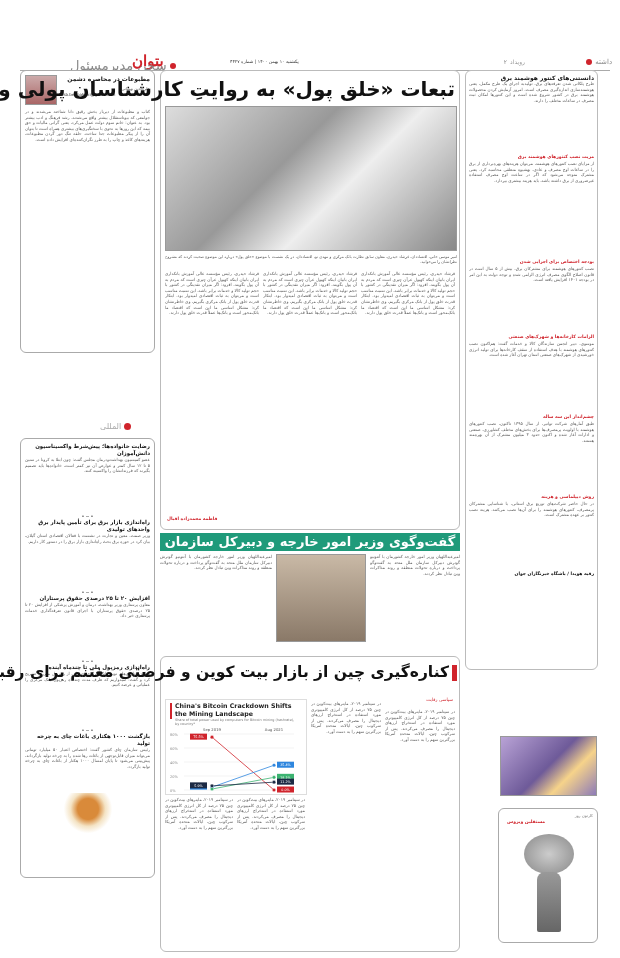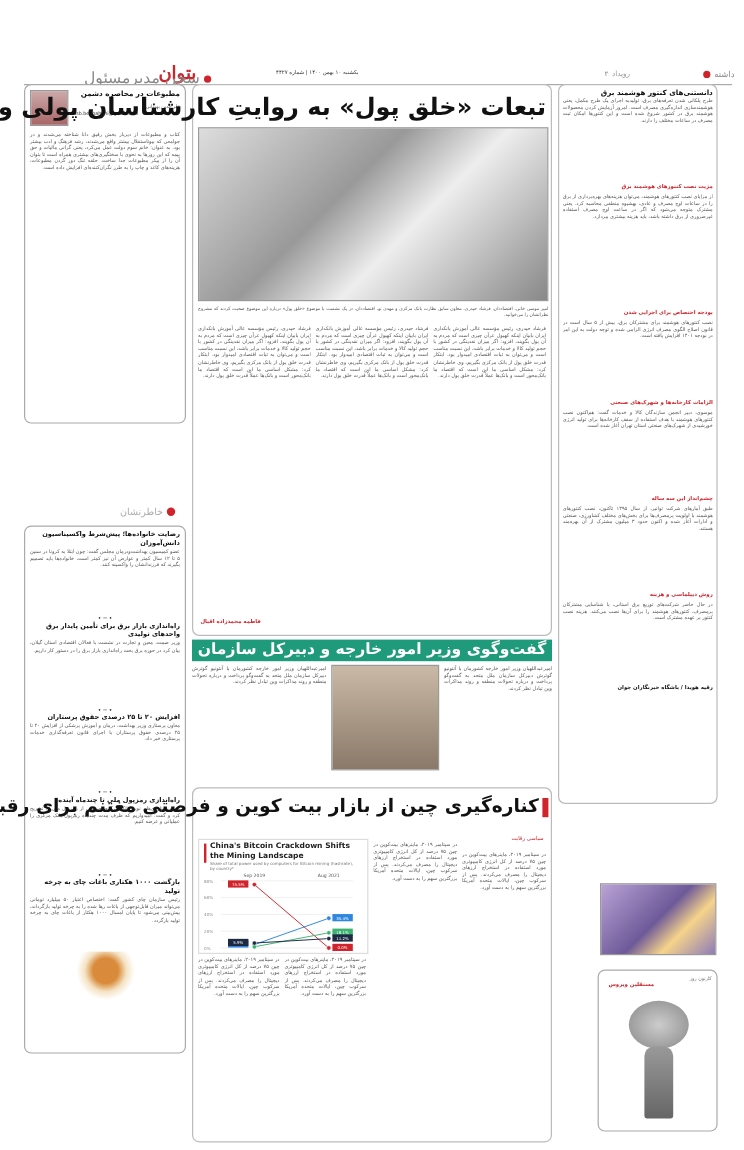--- a/index.html
+++ b/index.html
@@ -43,21 +43,21 @@
     <div style="flex:1">
       <div class="hd" style="font-size:6px">مطبوعات در محاصره دشمن</div>
       <div style="font-size:4px;color:#555;direction:rtl;margin-top:4px">علی‌الدین بهبهانی</div>
       <div style="font-size:4px;color:#333;margin-top:1px">asb.behbahani@gmail.com</div>
     </div>
   </div>
   <div class="txt" style="padding:0 4px;height:240px">کتاب و مطبوعات از دیرباز بخش رقیق دانا شناخته می‌شدند و در جوامعی که بیوتاستقلال بیشتر واقع می‌شدند، رشد فرهنگ و ادب بیشتر بود. به عنوان: خانم سوم دولت عمل می‌کرد، یعنی گرانی مالیات و حق بیمه که این روزها به نحوی با سختگیری‌های بیشتری همراه است تا بتوان آن را از پیکر مطبوعات جدا ساخت. حلقه تنگ دور گردن مطبوعات، هزینه‌های کاغذ و چاپ را به طرز نگران‌کننده‌ای افزایش داده است.</div>
 </div>
 
 <div class="abs" style="left:100px;top:422px;display:flex;gap:3px;align-items:center">
-  <span style="font-size:8px;color:#aaa">خاطرنشان</span>
+  <span style="font-size:8px;color:#aaa">المللی</span>
   <span style="width:7px;height:7px;background:#d0242c;border-radius:50%"></span>
 </div>
 <div class="box" style="left:20px;top:438px;width:135px;height:440px;padding:4px">
   <div>
     <div class="hd" style="font-size:5.5px;line-height:7px">رضایت خانواده‌ها؛ پیش‌شرط واکسیناسیون دانش‌آموزان</div>
     <div class="txt" style="height:56px">عضو کمیسیون بهداشت‌ودرمان مجلس گفت: چون ابتلا به کرونا در سنین ۵ تا ۱۲ سال کمتر و عوارض آن نیز کمتر است، خانواده‌ها باید تصمیم بگیرند که فرزندانشان را واکسینه کنند.</div>
   </div>
   <div class="sep">• ─ •</div>
   <div>
     <div class="hd" style="font-size:5.5px;line-height:7px">راه‌اندازی بازار برق برای تأمین پایدار برق واحدهای تولیدی</div>

